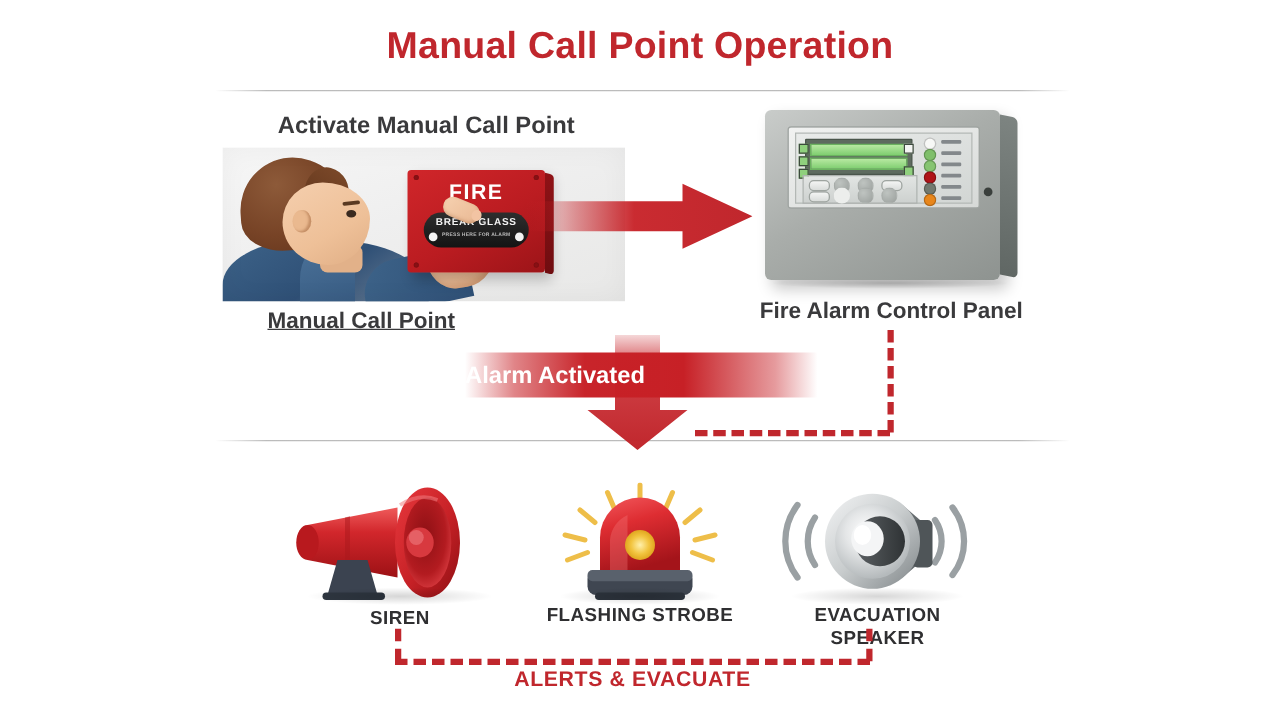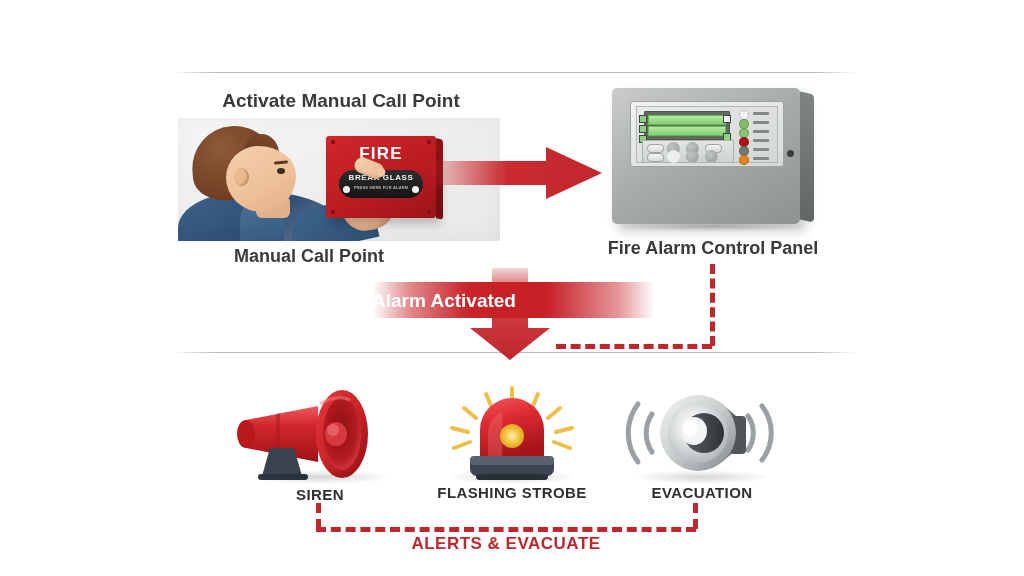--- a/index.html
+++ b/index.html
@@ -58,21 +58,21 @@
   .heading.devices    { left: 332px; top: 361px; width: 360px; font-size: 19px; }
 
   .caption {
     position: absolute;
     font-size: 18px;
     font-weight: bold;
     color: #3a3a3c;
     text-align: center;
     white-space: nowrap;
   }
-  .caption.mcp   { left: 184px; top: 246px; width: 250px; }
+  .caption.mcp   { left: 164px; top: 246px; width: 250px; text-decoration: underline; }
   .caption.facp  { left: 578px; top: 238px; width: 270px; font-size: 18px; }
 
   
   .photo {
     position: absolute;
     left: 178px;
     top: 118px;
     width: 322px;
     height: 123px;
     background: linear-gradient(160deg, #f6f6f6 0%, #efefef 45%, #e8e8e7 100%);
@@ -370,20 +370,21 @@
     text-align: center;
     font-size: 17px; font-weight: bold;
     color: #c0272d; letter-spacing: 0.5px;
   }
 </style>
 </head>
 <body>
 
 <div id="canvas">
 
+  <div class="title">Manual Call Point Operation</div>
 
   <div class="divider top"></div>
   <div class="divider mid"></div>
 
   <div class="heading activate">Activate Manual Call Point</div>
 
   <div class="photo">
     <div class="man-body"></div>
     <div class="man-neck"></div>
     <div class="man-hair"></div>
@@ -613,20 +614,21 @@
       <path d="M108,18 L122,30 L122,64 L108,76 Z" fill="#646a6d"></path>
       <rect x="116" y="30" width="16" height="38" rx="4" fill="#4f5558"></rect>
       <ellipse cx="84" cy="47" rx="38" ry="38" fill="url(#gSpkBody)"></ellipse>
       <ellipse cx="84" cy="47" rx="30" ry="30" fill="url(#gSpkFace)"></ellipse>
       <ellipse cx="90" cy="47" rx="20" ry="20" fill="url(#gSpkCone)"></ellipse>
       <ellipse cx="80" cy="45" rx="13" ry="14" fill="#f4f5f6"></ellipse>
       <ellipse cx="76" cy="42" rx="7" ry="8" fill="#ffffff"></ellipse>
     </svg>
     <div class="device-label" style="top:98px;">
       <div>EVACUATION</div>
+      <div>SPEAKER</div>
     </div>
   </div>
 
   <div class="dash-v brk-left"></div>
   <div class="dash-h brk-bot"></div>
   <div class="dash-v brk-right"></div>
 
   <div class="alerts-text">ALERTS &amp; EVACUATE</div>
 
 </div>

